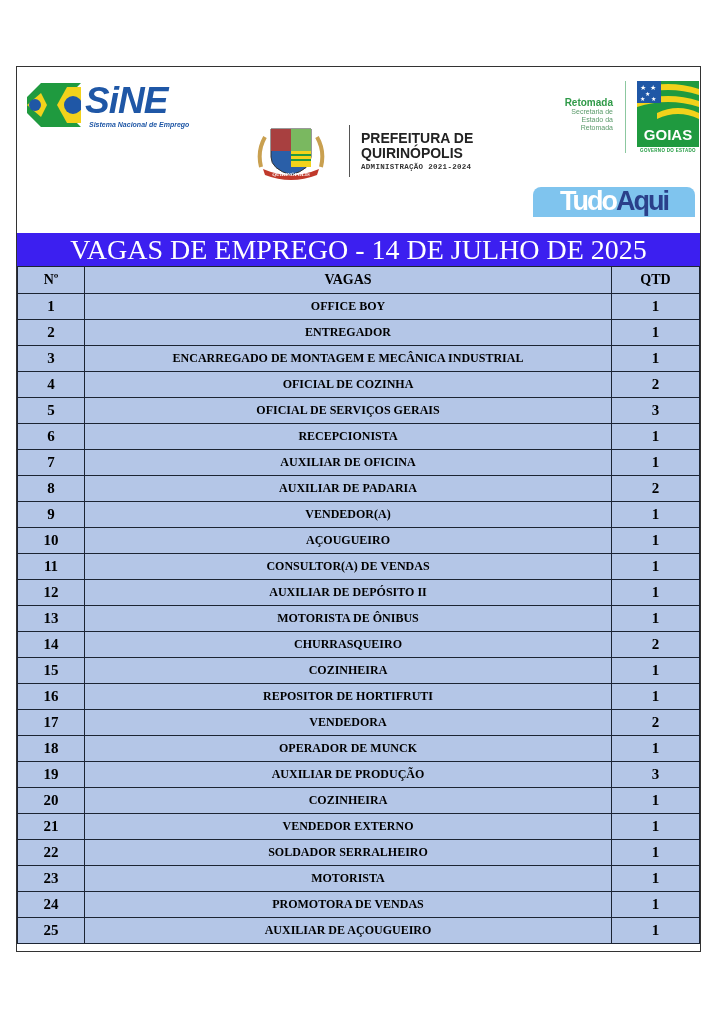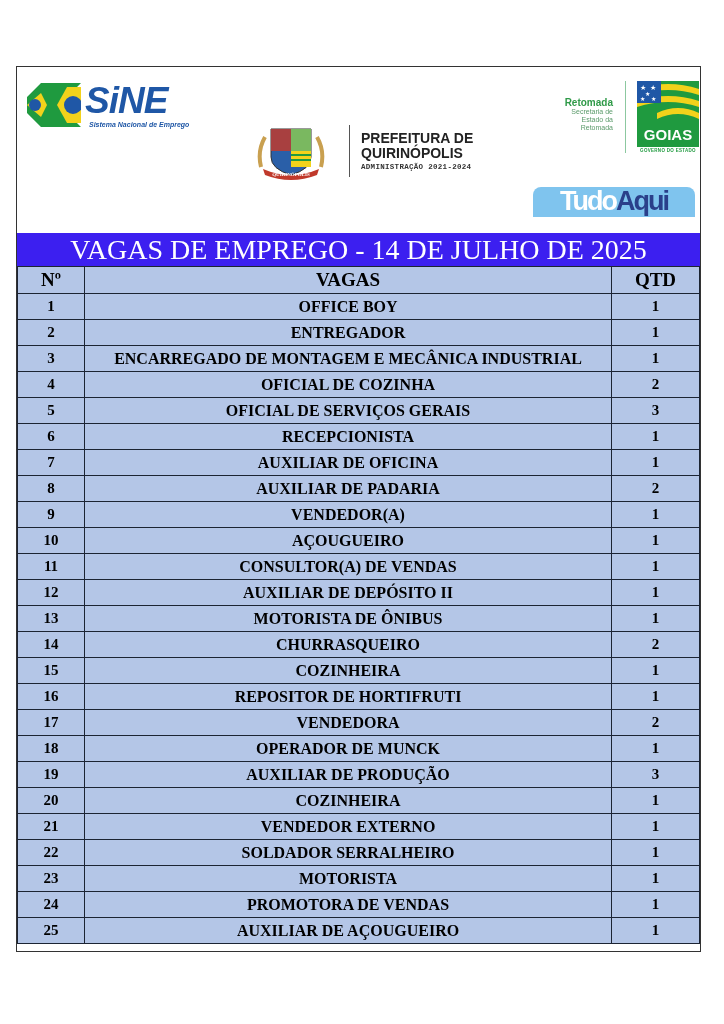--- a/index.html
+++ b/index.html
@@ -37,24 +37,24 @@
   .tudo { position:absolute; left:516px; top:120px; width:162px; height:42px;padding-left:44px; }
   .tudo-top { position:absolute; left:0; top:0; width:162px; height:30px; background:#7fc4ee; border-radius:8px 8px 0 0; }
   .tudo-word { position:absolute; left:0; top:-2px; width:162px; text-align:center; font-family:"Liberation Sans", sans-serif; font-weight:bold; font-size:27px; letter-spacing:-2px; color:#ffffff; line-height:32px; }
   .tudo-word .aqui { color:#2a3f8a; }
   .tudo-bot { position:absolute; left:4px; top:29px; width:154px; height:12px; background:#333; color:#fff; font-family:"Liberation Sans", sans-serif; font-weight:bold; font-size:7.5px; letter-spacing:1.6px; text-align:center; line-height:12px;margin-top:33px; }
   
   .titlebar { position:absolute; left:0; top:166px; width:683px; height:33px; background:#3c1ff0; color:#fff; text-align:center; font-size:28px; line-height:33px; white-space:nowrap; }
   
   table.jobs { position:absolute; left:0; top:199px; width:683px; border-collapse:collapse; table-layout:fixed; }
   table.jobs th, table.jobs td { border:1.5px solid #1c2433; background:#b4c6e7; padding:0; text-align:center; color:#000; font-weight:bold; }
-  table.jobs th { height:26px; font-size:19px; }
+  table.jobs th { height:26px; font-size:14px; }
   table.jobs td { height:25px; }
   td.num, td.qtd { font-size:15px; }
-  td.vaga { font-size:16px; }
+  td.vaga { font-size:12px; }
   col.c1 { width:67px; }
   col.c3 { width:88px; }
 </style>
 </head>
 <body>
 
 <div class="sheet">
   <div class="header">
 
     <div class="sine">

